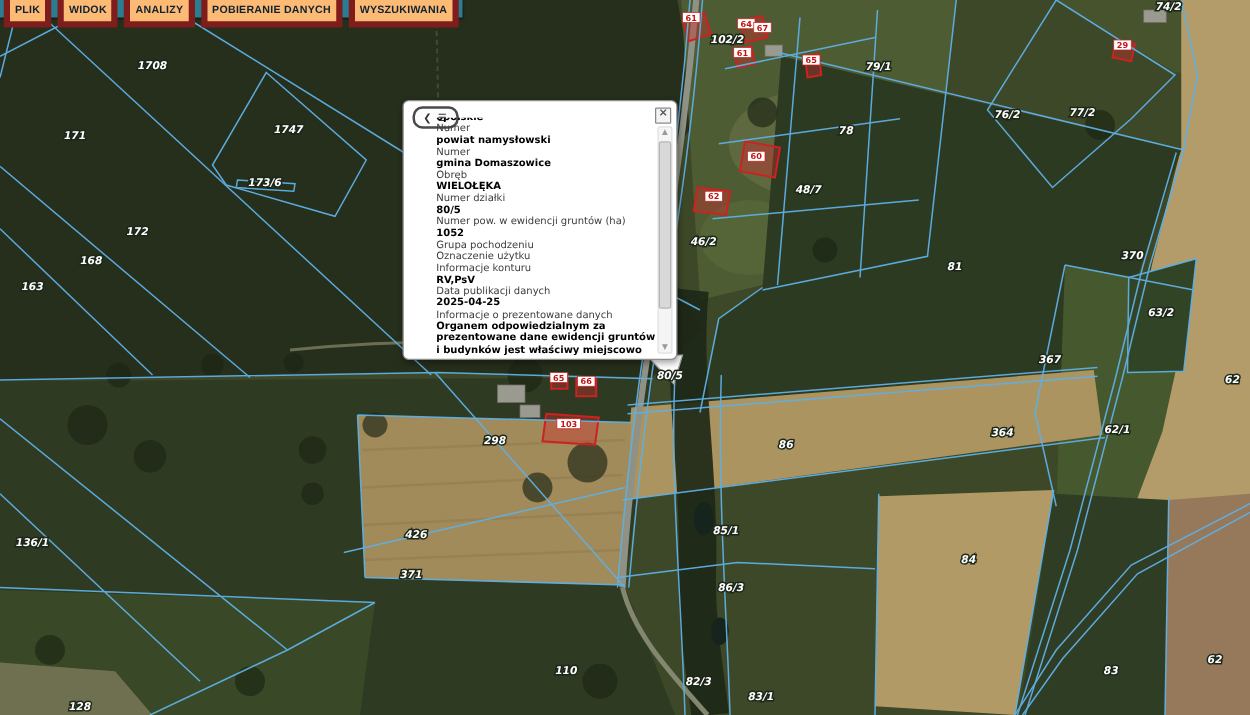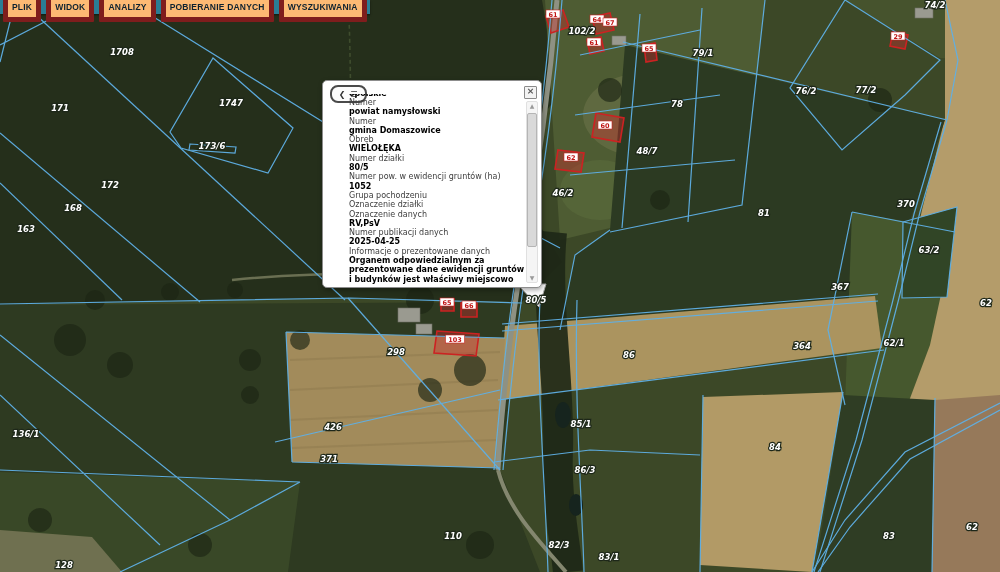--- a/index.html
+++ b/index.html
@@ -247,24 +247,24 @@
         <div class="pline b"><span>powiat namysłowski</span></div>
         <div class="pline"><span>Numer</span></div>
         <div class="pline b"><span>gmina Domaszowice</span></div>
         <div class="pline"><span>Obręb</span></div>
         <div class="pline b"><span>WIELOŁĘKA</span></div>
         <div class="pline"><span>Numer działki</span></div>
         <div class="pline b"><span>80/5</span></div>
         <div class="pline"><span>Numer pow. w ewidencji gruntów (ha)</span></div>
         <div class="pline b"><span>1052</span></div>
         <div class="pline"><span>Grupa pochodzeniu</span></div>
-        <div class="pline"><span>Oznaczenie działki</span></div>
-        <div class="pline"><span>Oznaczenie danych</span></div>
+        <div class="pline"><span>Oznaczenie użytku</span></div>
+        <div class="pline"><span>Informacje konturu</span></div>
         <div class="pline b"><span>RV,PsV</span></div>
-        <div class="pline"><span>Numer publikacji danych</span></div>
+        <div class="pline"><span>Data publikacji danych</span></div>
         <div class="pline b"><span>2025-04-25</span></div>
         <div class="pline"><span>Informacje o prezentowane danych</span></div>
         <div class="pline b"><span>Organem odpowiedzialnym za</span></div>
         <div class="pline b"><span>prezentowane dane ewidencji gruntów</span></div>
         <div class="pline b"><span>i budynków jest właściwy miejscowo</span></div>
         <div class="pline b"><span>starosta (art. 7d pkt 1 lit. a tiret</span></div>
       </div>
     <div id="popup-scroll">
       <div class="sb-arrow" id="sb-up">▲</div>
       <div id="sb-thumb"></div>

